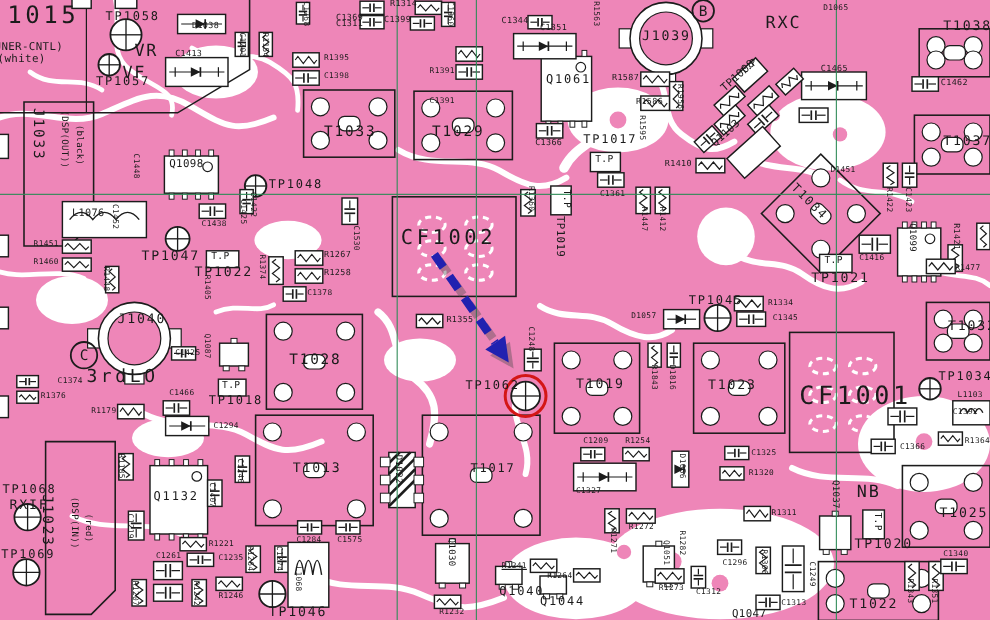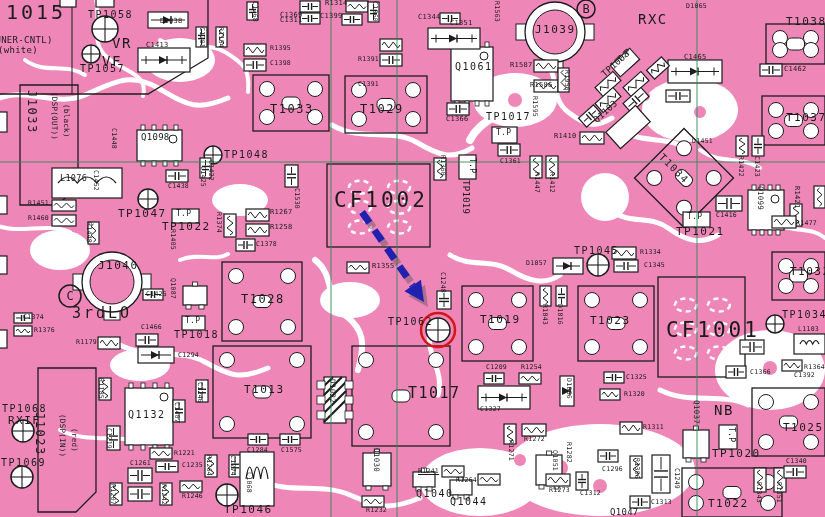--- a/index.html
+++ b/index.html
@@ -1061,54 +1061,54 @@
       <div class="lbl" style="left: 168px; top: 183px; font-size: 6.5px; letter-spacing: 0.3px;">C1438</div>
       <div class="lbl" style="left: 214px; top: 160px; font-size: 6.5px; letter-spacing: 0.3px; transform: rotate(90deg);">C1422</div>
       <div class="lbl" style="left: 176px; top: 229px; font-size: 6.5px; letter-spacing: 0.3px; transform: rotate(90deg);">R1405</div>
       <div class="lbl" style="left: 224px; top: 150px; font-size: 10px; letter-spacing: 1.5px;">TP1048</div>
       <div class="lbl" style="left: 270px; top: 209px; font-size: 7px; letter-spacing: 0.3px;">R1267</div>
       <div class="lbl" style="left: 270px; top: 224px; font-size: 7px; letter-spacing: 0.3px;">R1258</div>
       <div class="lbl" style="left: 300px; top: 188px; font-size: 6.5px; letter-spacing: 0.3px; transform: rotate(90deg);">C1530</div>
       <div class="lbl" style="left: 256px; top: 241px; font-size: 6.5px; letter-spacing: 0.3px;">C1378</div>
       <div class="lbl" style="left: 222px; top: 212px; font-size: 6.5px; letter-spacing: 0.3px; transform: rotate(90deg);">R1374</div>
       <div class="lbl" style="left: 206px; top: 166px; font-size: 6.5px; letter-spacing: 0.3px; transform: rotate(90deg);">C1425</div>
-      <div class="lbl" style="left: 334px; top: 190px; font-size: 21px; letter-spacing: 3px;">CF1002</div>
+      <div class="lbl" style="left: 334px; top: 190px; font-size: 17px; letter-spacing: 3px;">CF1002</div>
       <div class="lbl" style="left: 470px; top: 180px; font-size: 9px; letter-spacing: 0.3px; transform: rotate(90deg);">TP1019</div>
       <div class="lbl" style="left: 446px; top: 155px; font-size: 6.5px; letter-spacing: 0.3px; transform: rotate(90deg);">R1360</div>
       <div class="lbl" style="left: 500px; top: 158px; font-size: 6.5px; letter-spacing: 0.3px;">C1361</div>
       <div class="lbl" style="left: 540px; top: 172px; font-size: 6.5px; letter-spacing: 0.3px; transform: rotate(90deg);">R1447</div>
       <div class="lbl" style="left: 555px; top: 172px; font-size: 6.5px; letter-spacing: 0.3px; transform: rotate(90deg);">R1412</div>
       <div class="lbl" style="left: 574px; top: 246px; font-size: 10px; letter-spacing: 1.5px;">TP1045</div>
       <div class="lbl" style="left: 664px; top: 152px; font-size: 10px; letter-spacing: 1.5px; transform: rotate(45deg);">T1034</div>
       <div class="lbl" style="left: 676px; top: 226px; font-size: 11px; letter-spacing: 1.5px;">TP1021</div>
       <div class="lbl" style="left: 716px; top: 212px; font-size: 6.5px; letter-spacing: 0.3px;">C1416</div>
       <div class="lbl" style="left: 764px; top: 186px; font-size: 7.5px; letter-spacing: 0.3px; transform: rotate(90deg);">Q1099</div>
       <div class="lbl" style="left: 800px; top: 186px; font-size: 7px; letter-spacing: 0.3px; transform: rotate(90deg);">R1421</div>
       <div class="lbl" style="left: 744px; top: 156px; font-size: 6.5px; letter-spacing: 0.3px; transform: rotate(90deg);">R1422</div>
       <div class="lbl" style="left: 760px; top: 156px; font-size: 6.5px; letter-spacing: 0.3px; transform: rotate(90deg);">C1423</div>
       <div class="lbl" style="left: 796px; top: 220px; font-size: 6.5px; letter-spacing: 0.3px;">R1477</div>
       <div class="lbl" style="left: 790px; top: 266px; font-size: 11px; letter-spacing: 1.5px;">T1032</div>
       <div class="lbl" style="left: 782px; top: 310px; font-size: 10px; letter-spacing: 1.5px;">TP1034</div>
       <div class="lbl" style="left: 798px; top: 326px; font-size: 6.5px; letter-spacing: 0.3px;">L1103</div>
-      <div class="lbl" style="left: 758px; top: 372px; font-size: 6.5px; letter-spacing: 0.3px; padding-left: 36px;">C1392</div>
+      <div class="lbl" style="left: 758px; top: 340px; font-size: 6.5px; letter-spacing: 0.3px; padding-left: 36px;">C1392</div>
       <div class="lbl" style="left: 750px; top: 369px; font-size: 6.5px; letter-spacing: 0.3px;">C1366</div>
       <div class="lbl" style="left: 804px; top: 364px; font-size: 6.5px; letter-spacing: 0.3px;">R1364</div>
       <div class="lbl" style="left: 666px; top: 320px; font-size: 21px; letter-spacing: 3px;">CF1001</div>
       <div class="lbl" style="left: 640px; top: 249px; font-size: 6.5px; letter-spacing: 0.3px;">R1334</div>
       <div class="lbl" style="left: 644px; top: 262px; font-size: 6.5px; letter-spacing: 0.3px;">C1345</div>
       <div class="lbl" style="left: 590px; top: 315px; font-size: 11px; letter-spacing: 1.5px;">T1023</div>
       <div class="lbl" style="left: 480px; top: 314px; font-size: 11px; letter-spacing: 1.5px;">T1019</div>
       <div class="lbl" style="left: 526px; top: 260px; font-size: 6.5px; letter-spacing: 0.3px;">D1057</div>
       <div class="lbl" style="left: 446px; top: 272px; font-size: 6.5px; letter-spacing: 0.3px; transform: rotate(90deg);">C1248</div>
       <div class="lbl" style="left: 388px; top: 317px; font-size: 10px; letter-spacing: 1.5px;">TP1062</div>
       <div class="lbl" style="left: 372px; top: 263px; font-size: 7px; letter-spacing: 0.3px;">R1355</div>
       <div class="lbl" style="left: 241px; top: 293px; font-size: 12px; letter-spacing: 1.5px;">T1028</div>
       <div class="lbl" style="left: 98px; top: 260px; font-size: 11px; letter-spacing: 1.5px;">J1040</div>
       <div class="lbl" style="left: 72px; top: 306px; font-size: 15px; letter-spacing: 3px;">3rdLO</div>
-      <div class="lbl" style="left: 23px; top: 314px; font-size: 6.5px; letter-spacing: 0.3px;">C1374</div>
+      <div class="lbl" style="left: 48px; top: 314px; font-size: 6.5px; letter-spacing: 0.3px;">C1374</div>
       <div class="lbl" style="left: 34px; top: 327px; font-size: 6.5px; letter-spacing: 0.3px;">R1376</div>
       <div class="lbl" style="left: 76px; top: 339px; font-size: 6.5px; letter-spacing: 0.3px;">R1179</div>
       <div class="lbl" style="left: 141px; top: 324px; font-size: 6.5px; letter-spacing: 0.3px;">C1466</div>
       <div class="lbl" style="left: 174px; top: 330px; font-size: 10px; letter-spacing: 1.5px; text-align: right;">TP1018</div>
       <div class="lbl" style="left: 178px; top: 352px; font-size: 6.5px; letter-spacing: 0.3px;">C1294</div>
       <div class="lbl" style="left: 176px; top: 278px; font-size: 6.5px; letter-spacing: 0.3px; transform: rotate(90deg);">Q1087</div>
       <div class="lbl" style="left: 146px; top: 291px; font-size: 6.5px; letter-spacing: 0.3px;">C1425</div>
       <div class="lbl" style="left: 2px; top: 404px; font-size: 10px; letter-spacing: 1.5px;">TP1068</div>
       <div class="lbl" style="left: 8px; top: 415px; font-size: 11px; letter-spacing: 1.5px;">RXIF</div>
       <div class="lbl" style="left: 1px; top: 458px; font-size: 10px; letter-spacing: 1.5px;">TP1069</div>
@@ -1122,21 +1122,21 @@
       <div class="lbl" style="left: 203px; top: 382px; font-size: 6.5px; letter-spacing: 0.3px; transform: rotate(90deg);">C1246</div>
       <div class="lbl" style="left: 174px; top: 450px; font-size: 6.5px; letter-spacing: 0.3px;">R1221</div>
       <div class="lbl" style="left: 182px; top: 462px; font-size: 6.5px; letter-spacing: 0.3px;">C1235</div>
       <div class="lbl" style="left: 130px; top: 460px; font-size: 6.5px; letter-spacing: 0.3px;">C1261</div>
       <div class="lbl" style="left: 129px; top: 520px; font-size: 6.5px; letter-spacing: 0.3px; padding-left: 23px;">C1251</div>
       <div class="lbl" style="left: 116px; top: 484px; font-size: 6.5px; letter-spacing: 0.3px; transform: rotate(90deg);">R1207</div>
       <div class="lbl" style="left: 167px; top: 484px; font-size: 6.5px; letter-spacing: 0.3px; transform: rotate(90deg);">R1242</div>
       <div class="lbl" style="left: 182px; top: 493px; font-size: 6.5px; letter-spacing: 0.3px;">R1246</div>
       <div class="lbl" style="left: 244px; top: 384px; font-size: 11px; letter-spacing: 1.5px;">T1013</div>
       <div class="lbl" style="left: 336px; top: 379px; font-size: 7.5px; letter-spacing: 0.3px; transform: rotate(90deg);">D1022</div>
-      <div class="lbl" style="left: 392px; top: 386px; font-size: 15px; letter-spacing: 1.5px; margin-left: 16px;">T1017</div>
+      <div class="lbl" style="left: 392px; top: 386px; font-size: 10px; letter-spacing: 1.5px;">T1017</div>
       <div class="lbl" style="left: 247px; top: 447px; font-size: 6.5px; letter-spacing: 0.3px;">C1284</div>
       <div class="lbl" style="left: 281px; top: 447px; font-size: 6.5px; letter-spacing: 0.3px;">C1575</div>
       <div class="lbl" style="left: 252px; top: 472px; font-size: 6.5px; letter-spacing: 0.3px; transform: rotate(90deg);">L1068</div>
       <div class="lbl" style="left: 212px; top: 455px; font-size: 6.5px; letter-spacing: 0.3px; transform: rotate(90deg);">R1264</div>
       <div class="lbl" style="left: 236px; top: 455px; font-size: 6.5px; letter-spacing: 0.3px; transform: rotate(90deg);">C1274</div>
       <div class="lbl" style="left: 224px; top: 504px; font-size: 11px; letter-spacing: 1.5px;">TP1046</div>
       <div class="lbl" style="left: 380px; top: 448px; font-size: 7.5px; letter-spacing: 0.3px; transform: rotate(90deg);">Q1030</div>
       <div class="lbl" style="left: 366px; top: 507px; font-size: 6.5px; letter-spacing: 0.3px;">R1232</div>
       <div class="lbl" style="left: 480px; top: 406px; font-size: 6.5px; letter-spacing: 0.3px;">C1327</div>
       <div class="lbl" style="left: 524px; top: 436px; font-size: 6.5px; letter-spacing: 0.3px;">R1272</div>

